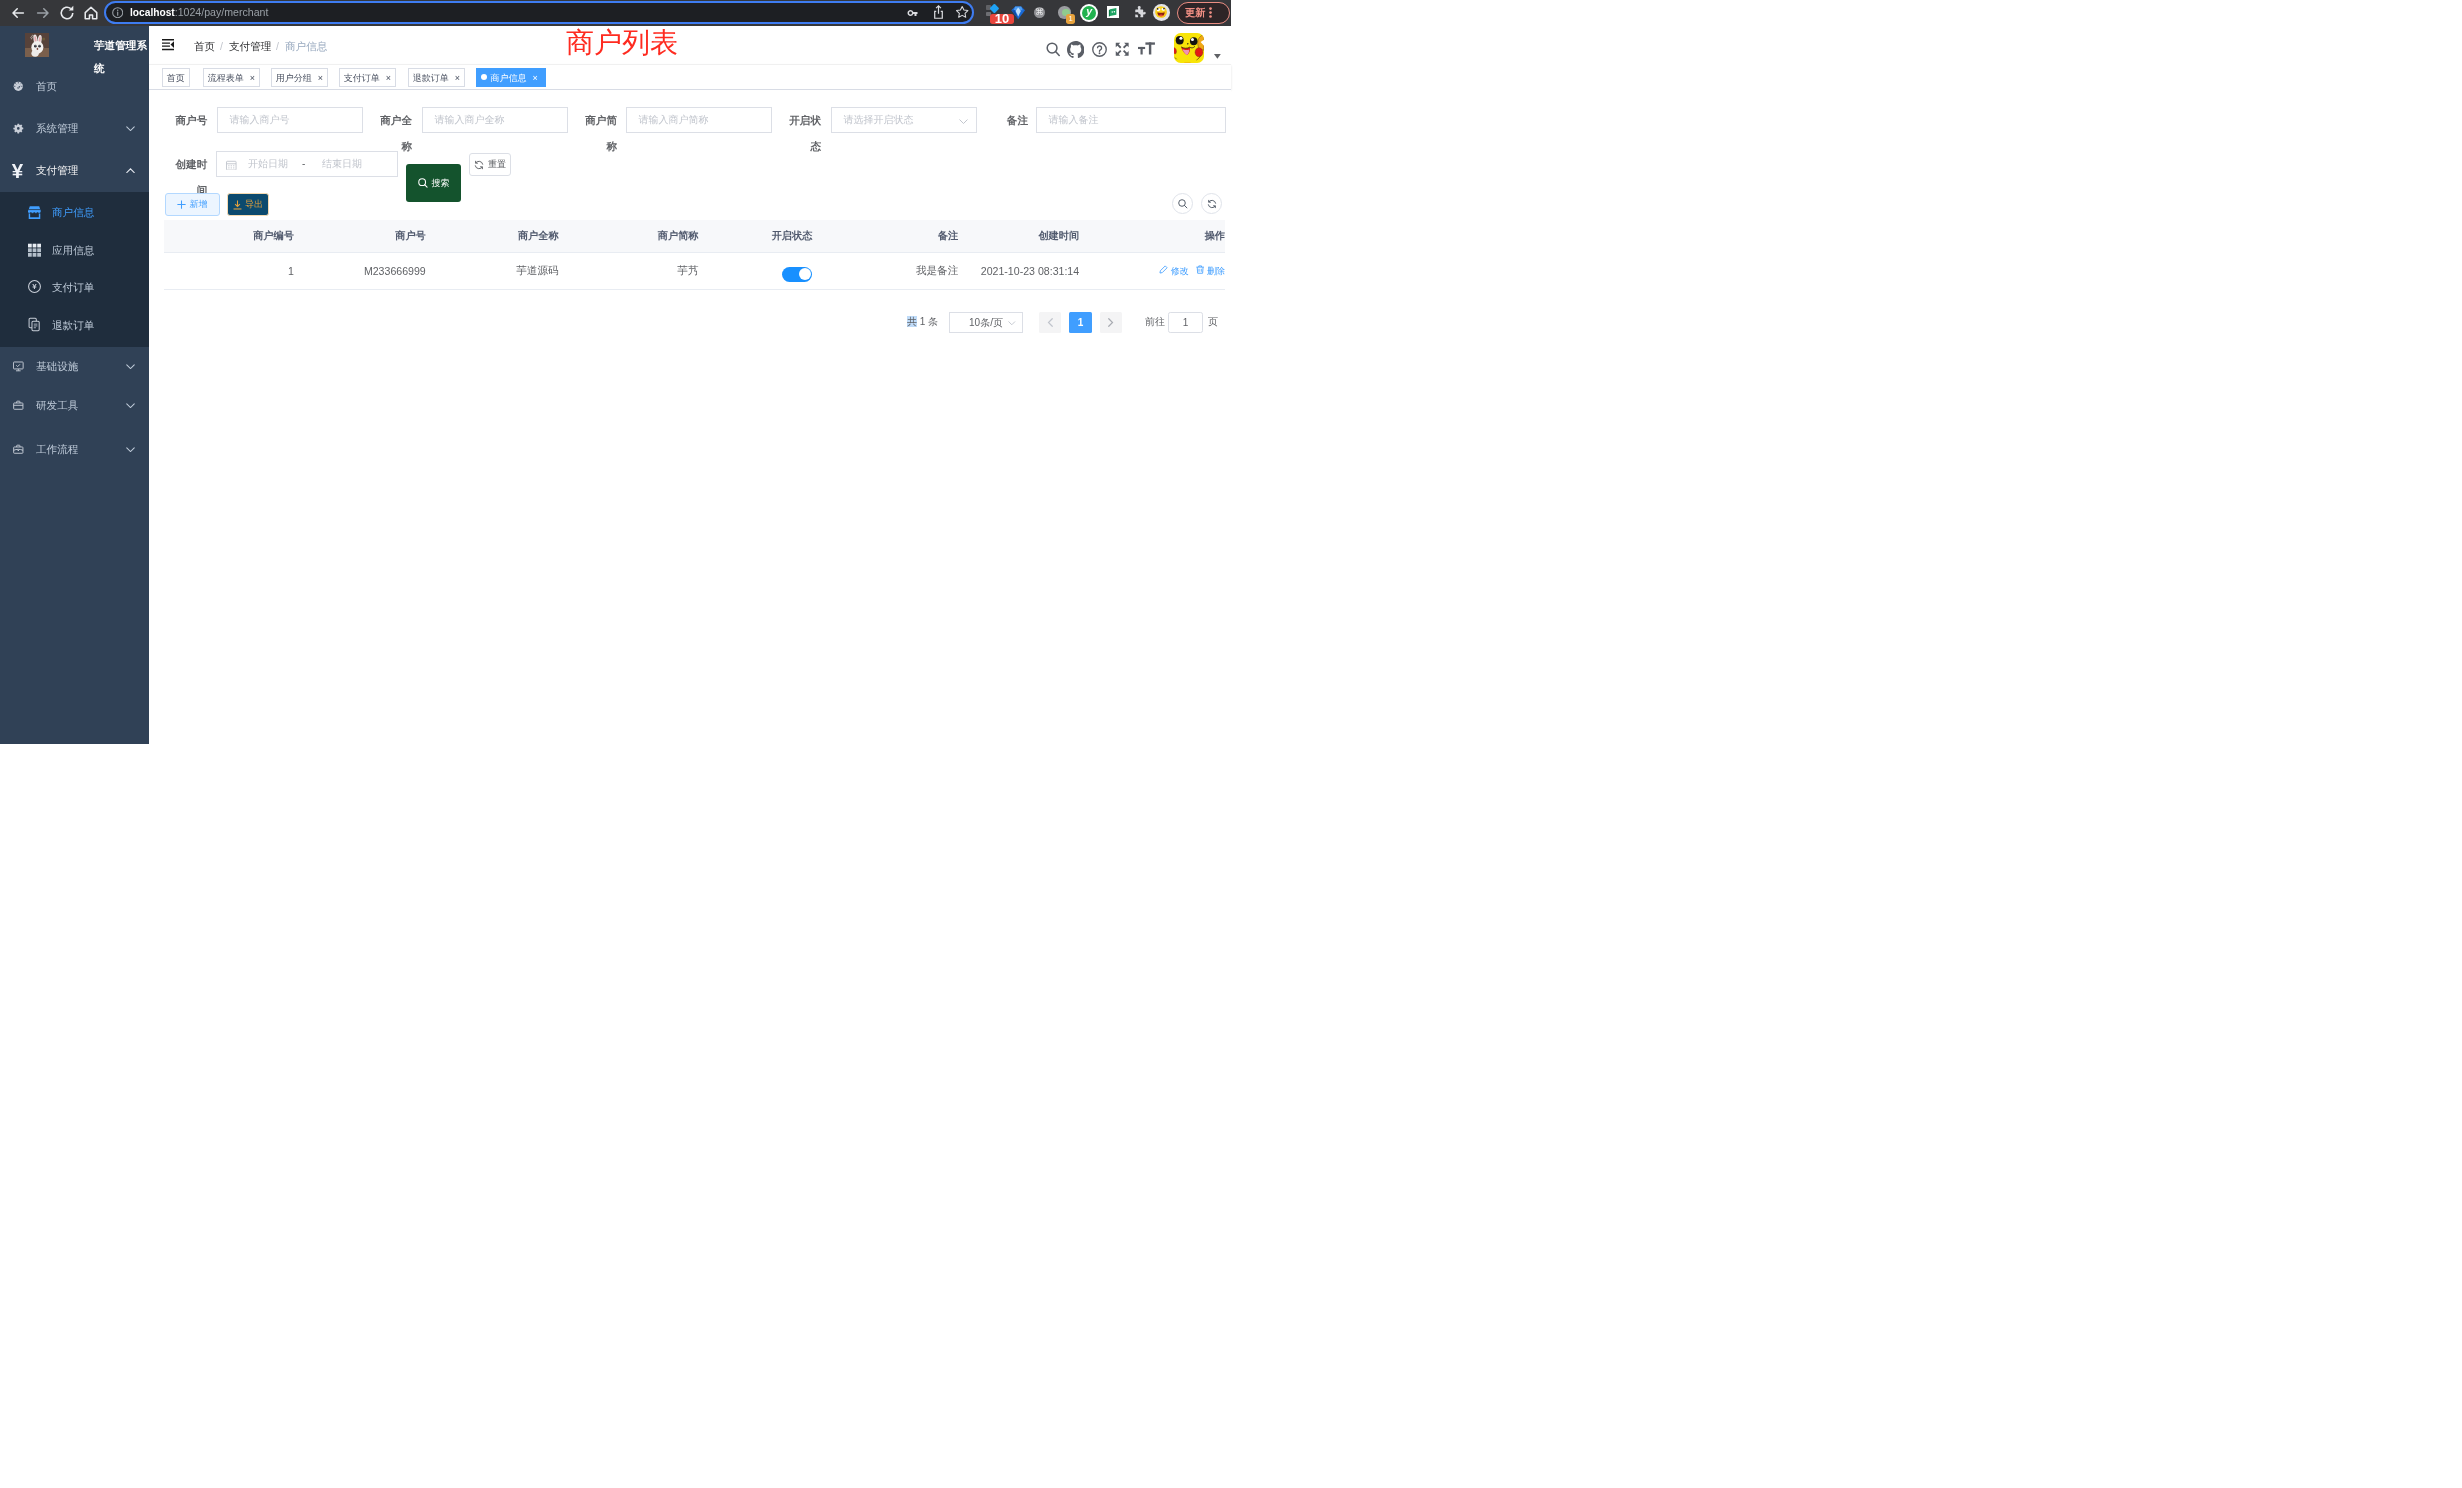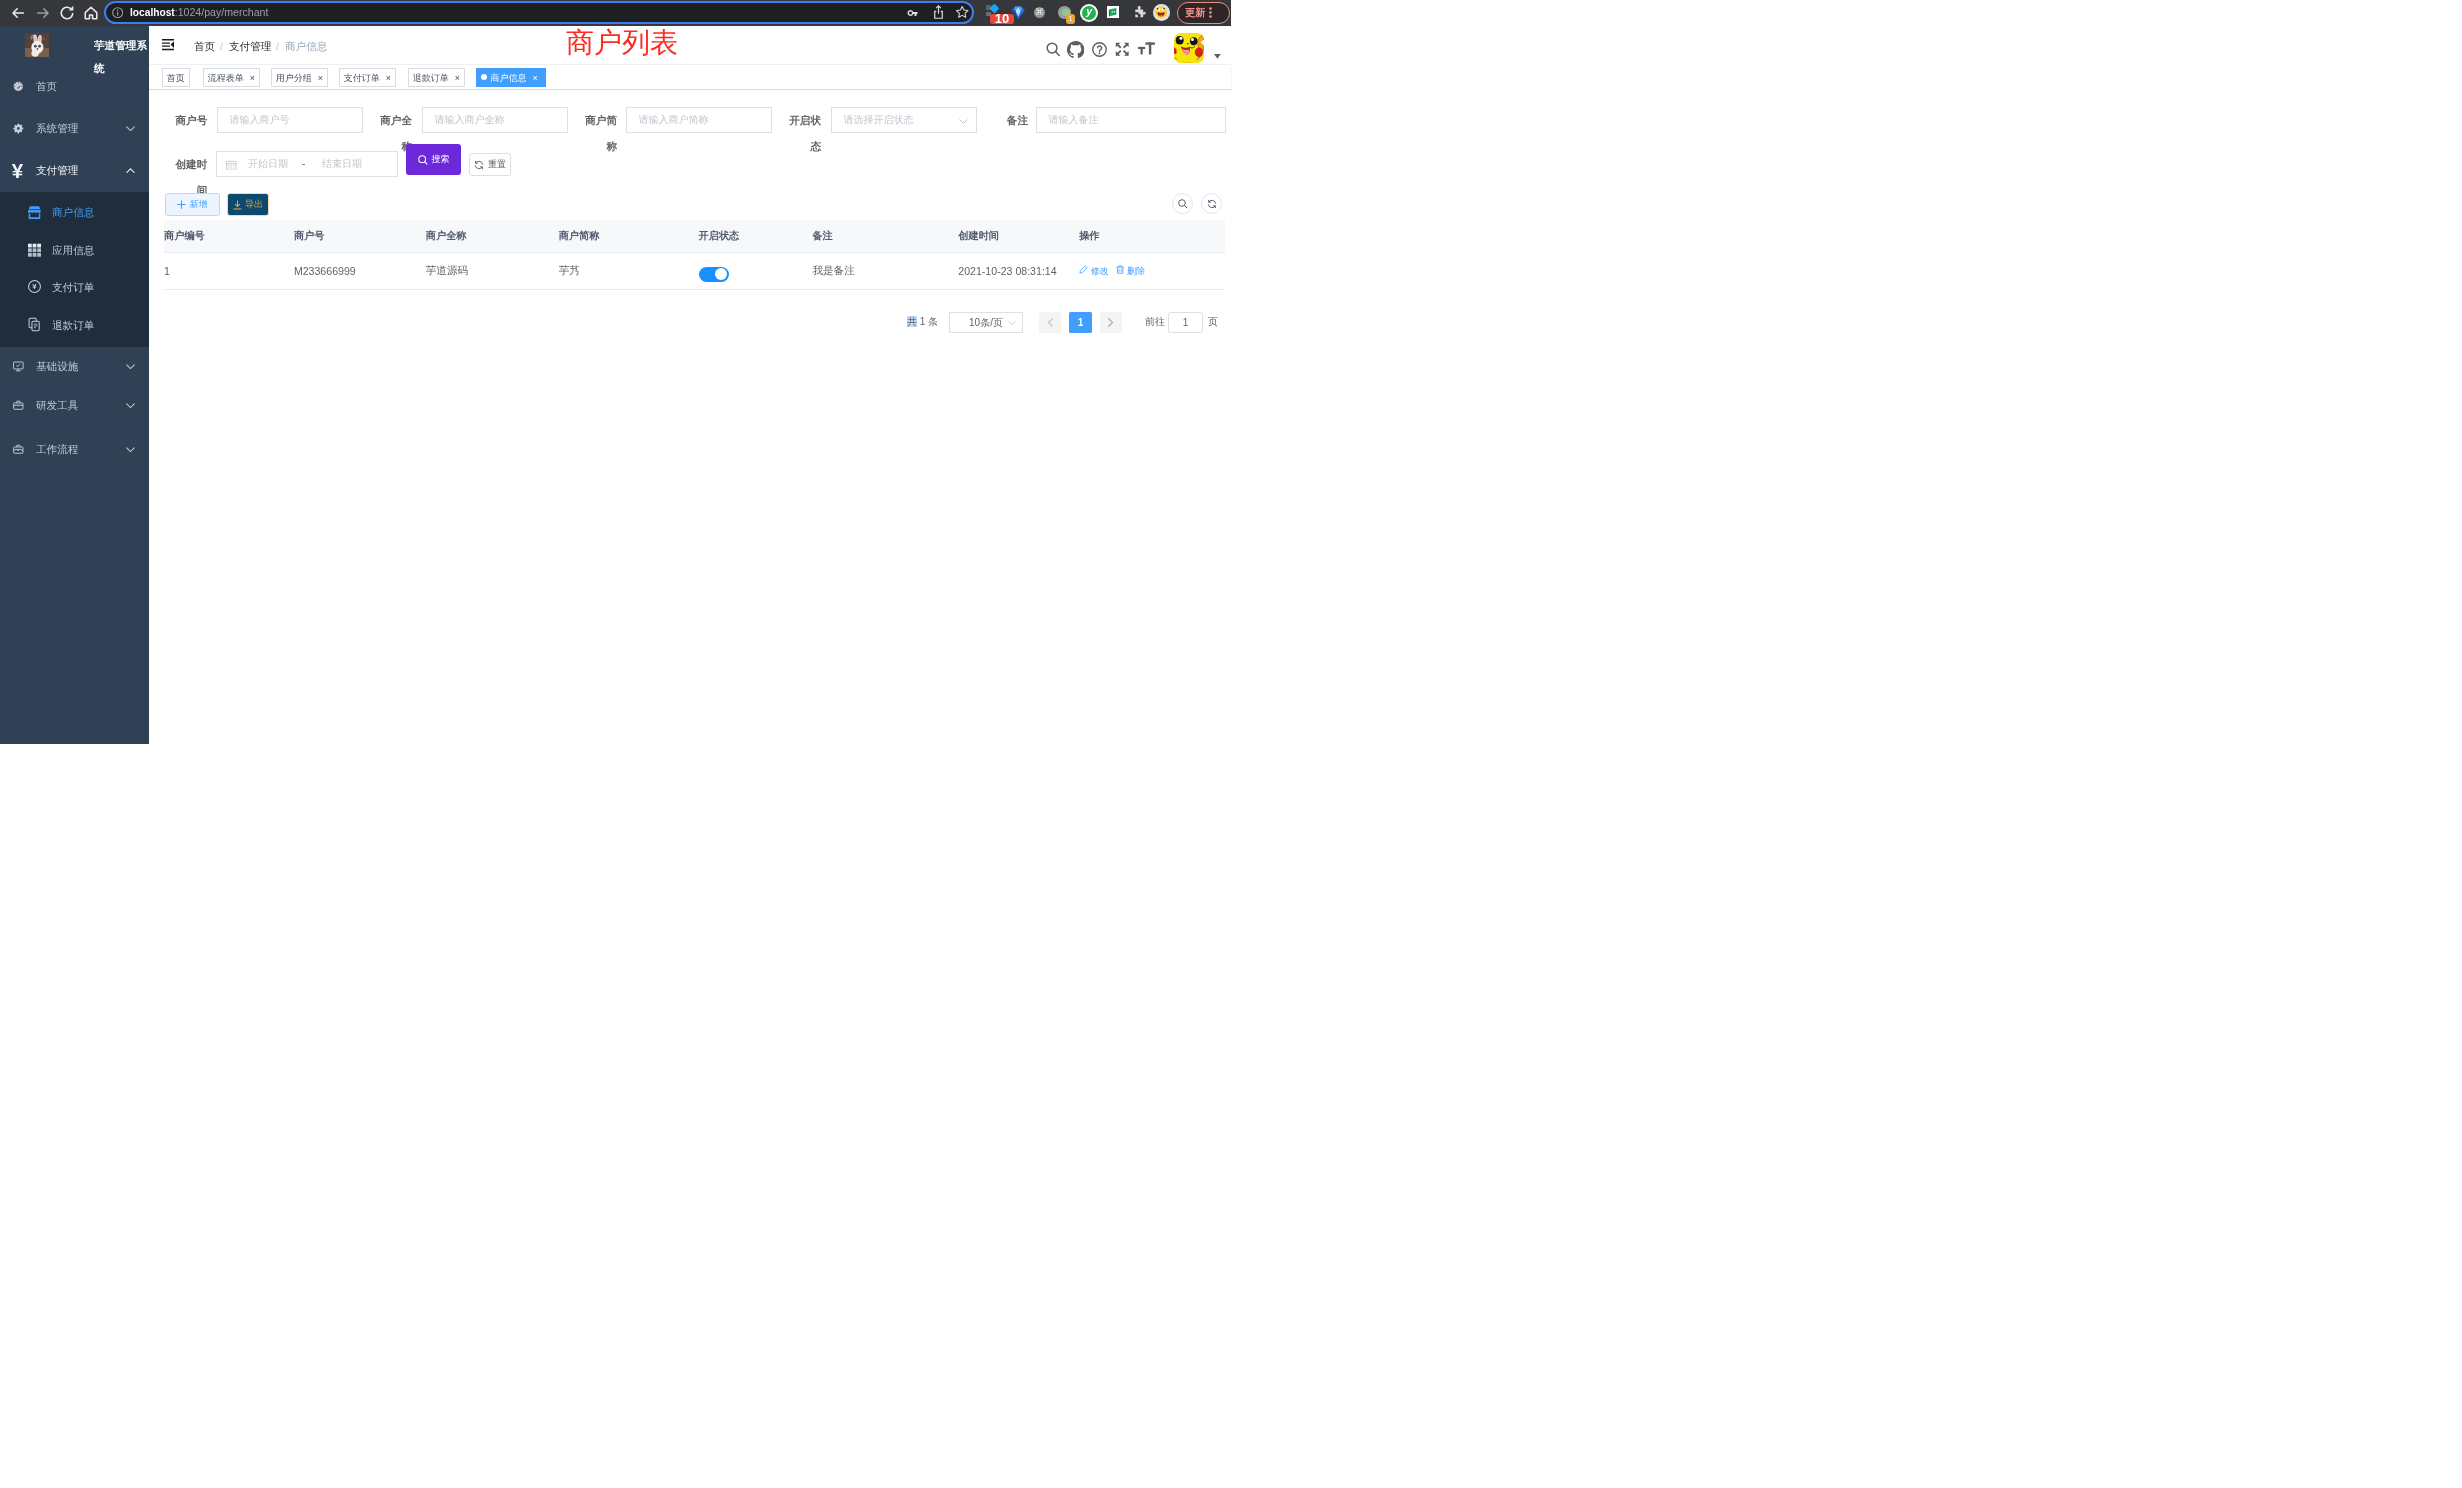--- a/index.html
+++ b/index.html
@@ -33,21 +33,21 @@
 
 #main { position:absolute; left:149px; top:90px; width:1082px; height:654px; background:#fff; }
 .flabel { position:absolute; height:26px; line-height:26px; font-size:10.6px; font-weight:bold; color:#606266; text-align:right; }
 .finput { position:absolute; height:26px; border:0.8px solid #dcdfe6; border-radius:0; background:#fff; font-size:10px; color:#c0c4cc; }
 .finput .ph { line-height:24px; padding-left:11.4px; display:block; }
 .btn { position:absolute; border-radius:3px; font-size:9px; display:flex; align-items:center; justify-content:center; }
 
 
 #thead { position:absolute; left:15px; top:130px; width:1061px; height:33px; background:#f7f8fa; display:flex; align-items:center; font-size:10.2px; font-weight:bold; color:#515a6e; border-bottom:0.8px solid #e8ecf2; }
 #trow { position:absolute; left:15px; top:163px; width:1061px; height:37px; display:flex; align-items:center; font-size:10.6px; color:#606266; border-bottom:0.8px solid #e8ecf2; }
-.tc { text-align:left; }
+.tc { text-align:right; }
 
 
 .pag { position:absolute; font-size:10px; color:#606266; }
 </style>
 </head>
 <body>
 <div id="chrome">
 
   <svg class="abs" style="left:7.6px;top:3px" width="20" height="20" viewBox="0 0 26 26">
       <path d="M20 13H7M12 7.5 6.5 13l5.5 5.5" stroke="#e8eaed" stroke-width="2" fill="none" stroke-linecap="round" stroke-linejoin="round"></path>
@@ -379,21 +379,21 @@
           <rect x="9.4" y="7" width="1.6" height="1.3"></rect>
           <rect x="3" y="9.8" width="1.6" height="1.3"></rect>
           <rect x="6.2" y="9.8" width="1.6" height="1.3"></rect>
           <rect x="9.4" y="9.8" width="1.6" height="1.3"></rect>
         </g>
       </svg>
     <span class="abs" style="left:31px;top:0;line-height:24px">开始日期</span>
     <span class="abs" style="left:85px;top:0;line-height:24px;color:#606266">-</span>
     <span class="abs" style="left:105px;top:0;line-height:24px">结束日期</span>
   </div>
-  <div class="btn" style="left:257px;top:54px;width:55px;height:31px;background:#6d28d9;color:#fff">
+  <div class="btn" style="left:257px;top:74px;width:55px;height:38px;background:#14532d;color:#fff">
     <svg width="10" height="10" viewBox="0 0 13 13" style="margin-right:3.8px">
         <circle cx="5.4" cy="5.4" r="4.4" stroke="#fff" stroke-width="1.4" fill="none"></circle>
         <path d="M8.8 8.8l3 3" stroke="#fff" stroke-width="1.4" stroke-linecap="round"></path>
       </svg>搜索
   </div>
   <div class="btn" style="left:320px;top:63px;width:42px;height:23px;background:#fff;border:0.8px solid #dcdfe6;color:#606266">
     <svg width="10" height="10" viewBox="0 0 13 13" style="margin-right:3.8px">
         <path d="M2.1 4A5.1 5.1 0 0 1 11.4 6M10.9 9a5.1 5.1 0 0 1-9.3-2" stroke="#606266" stroke-width="1.25" fill="none"></path>
         <path d="M2.1 1.1v3h3M10.9 11.9V8.9H7.9" stroke="#606266" stroke-width="1.25" fill="none"></path>
       </svg>重置

